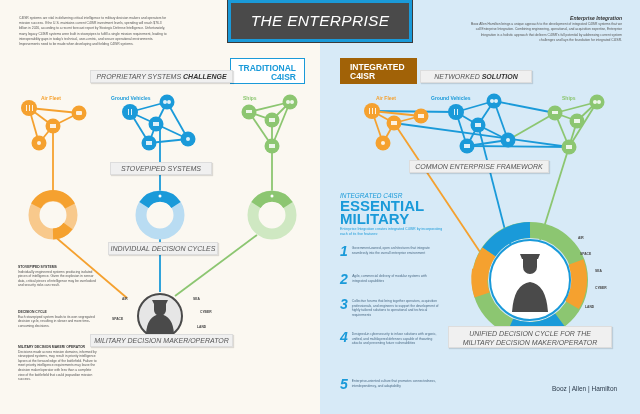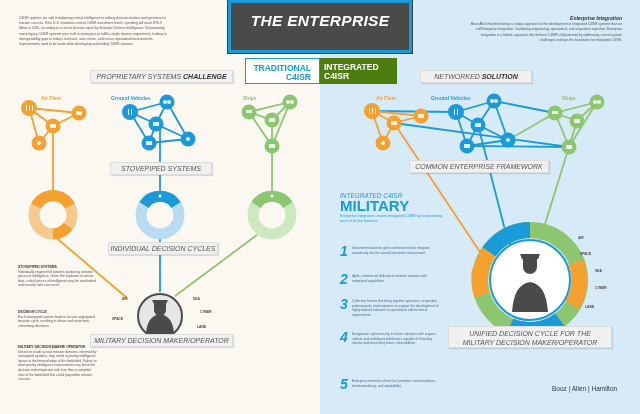--- a/index.html
+++ b/index.html
@@ -3,25 +3,25 @@
 <meta charset="utf-8">
 <style>
 *{box-sizing:border-box;margin:0;padding:0}
 body{width:640px;height:414px;position:relative;overflow:hidden;font-family:"Liberation Sans",sans-serif;background:#fbf8f1}
 .half-left{position:absolute;left:0;top:0;width:320px;height:414px;background:#fbf8f1}
 .half-right{position:absolute;left:320px;top:0;width:320px;height:414px;background:#d7eaf7}
 .intro{position:absolute;font-size:3.3px;line-height:5.2px;color:#555}
 .intro-left{left:19px;top:16px;width:150px}
 .intro-right{left:470px;top:16px;width:152px;text-align:right}
 .intro-right h4{font-size:5px;font-style:italic;font-weight:bold;color:#333;margin-bottom:1px}
-.title-box{position:absolute;left:227px;top:0;width:186px;height:54px;background:#4a4a4a;border:1px solid #3a3a3a;border-top:none;color:#fff;text-align:center;font-weight:700;font-style:italic;font-size:15.5px;line-height:14px;padding-top:14px;letter-spacing:0.3px}
+.title-box{position:absolute;left:227px;top:0;width:186px;height:43px;background:#4a4a4a;border:1px solid #3a3a3a;border-top:none;color:#fff;text-align:center;font-weight:400;font-style:italic;font-size:15.5px;line-height:14px;padding-top:14px;letter-spacing:0.3px}
 .title-box{box-shadow:0 0 0 3px #1a9ad9 inset}
 .tag{position:absolute;top:58px;height:26px;font-weight:900;font-size:8.5px;line-height:8.5px;padding-top:5px}
-.tag-trad{left:245px;width:75px;background:#fff;color:#1a9ad9;text-align:right;padding-right:8px;border:1px solid #1a9ad9}
-.tag-int{left:320px;width:77px;background:#4d7c0f;color:#fff;padding-left:4px}
+.tag-trad{left:230px;width:75px;background:#fff;color:#1a9ad9;text-align:right;padding-right:8px;border:1px solid #1a9ad9}
+.tag-int{left:340px;width:77px;background:#a16207;color:#fff;padding-left:10px}
 .label-bar{position:absolute;background:#f0f0f0;border:1px solid #ddd;box-shadow:1px 1px 1px rgba(0,0,0,.12);font-style:italic;color:#555;text-align:center;font-size:7px;line-height:11px;height:13px}
 .label-bar b{font-weight:900;color:#333}
 svg{position:absolute;left:0;top:0}
 .grp-label{position:absolute;font-size:5px;font-weight:bold}
 .note{position:absolute;left:18px;font-size:3.3px;line-height:4.6px;color:#555;width:80px}
 .note h5{font-size:3.4px;font-weight:bold;color:#333;text-transform:uppercase}
 .ef{position:absolute;left:340px;top:192px;width:110px}
 .ef .sub{font-size:6.5px;font-style:italic;color:#1a9ad9}
 .ef .big{font-size:15px;font-weight:900;color:#1a9ad9;line-height:13px}
 .ef .lead{font-size:3.6px;color:#1a9ad9;line-height:4.8px;margin-top:2px}
@@ -271,20 +271,21 @@
   </div>
 
 <div class="label-bar" style="left:420px;top:70px;width:112px"><span>NETWORKED </span><b>SOLUTION</b></div>
 <div class="grp-label" style="left:376px;top:95px;color:#f5a12f">Air Fleet</div>
 <div class="grp-label" style="left:431px;top:95px;color:#1a9ad9">Ground Vehicles</div>
 <div class="grp-label" style="left:562px;top:95px;color:#8cc671">Ships</div>
 <div class="label-bar" style="left:409px;top:160px;width:140px">COMMON ENTERPRISE FRAMEWORK</div>
 
 <div class="ef">
   <div class="sub">INTEGRATED C4ISR</div>
+  <div class="big">ESSENTIAL</div>
   <div class="big">MILITARY</div>
   <div class="lead">Enterprise Integration creates integrated C4ISR by incorporating each of its five features:</div>
 </div>
 <div class="feat" style="top:245px">
     <div class="num">1</div>
     <div class="txt">Government-owned, open architectures that integrate seamlessly into the overall enterprise environment</div>
   </div>
 <div class="feat" style="top:273px">
     <div class="num">2</div>
     <div class="txt">Agile, commercial delivery of modular systems with integrated capabilities</div>

